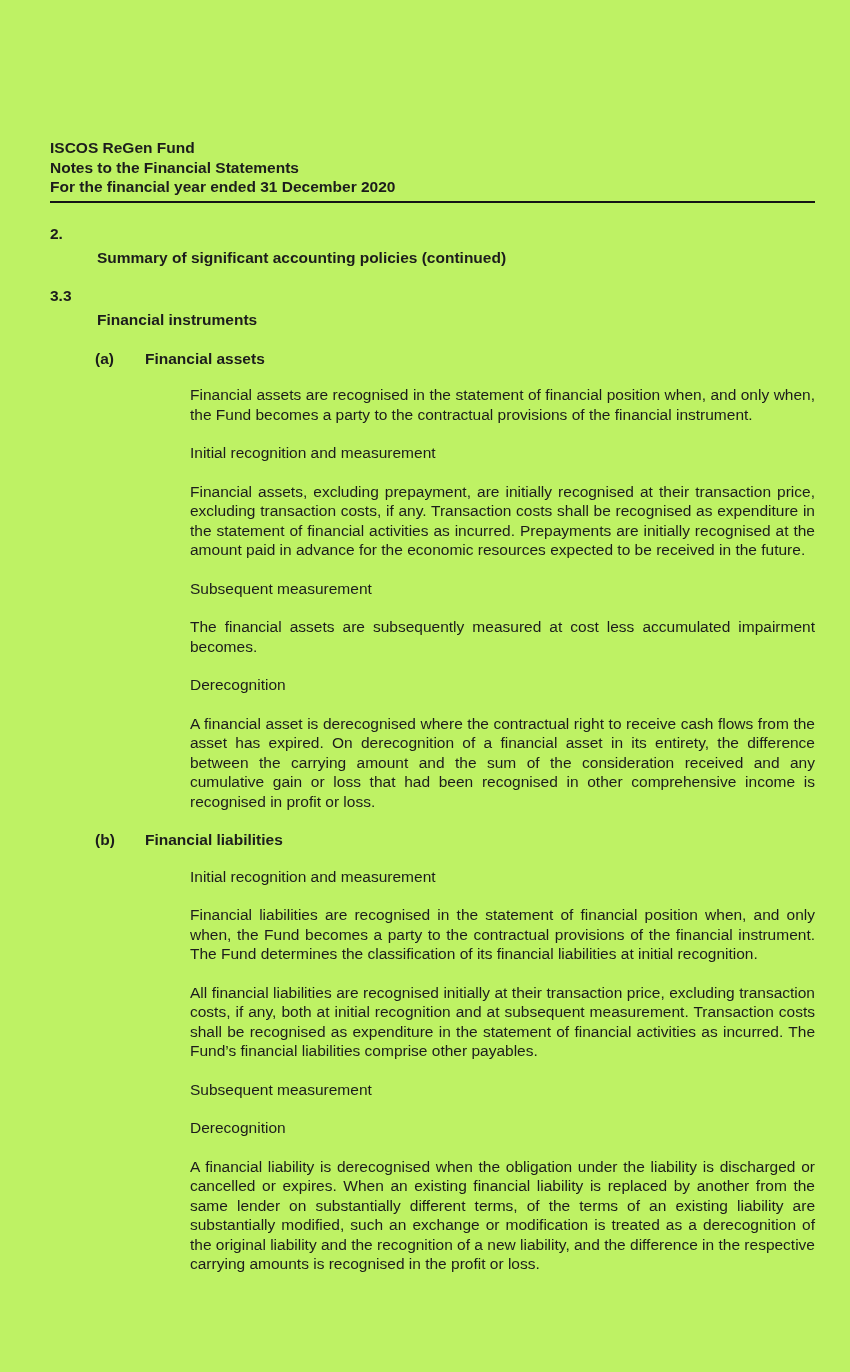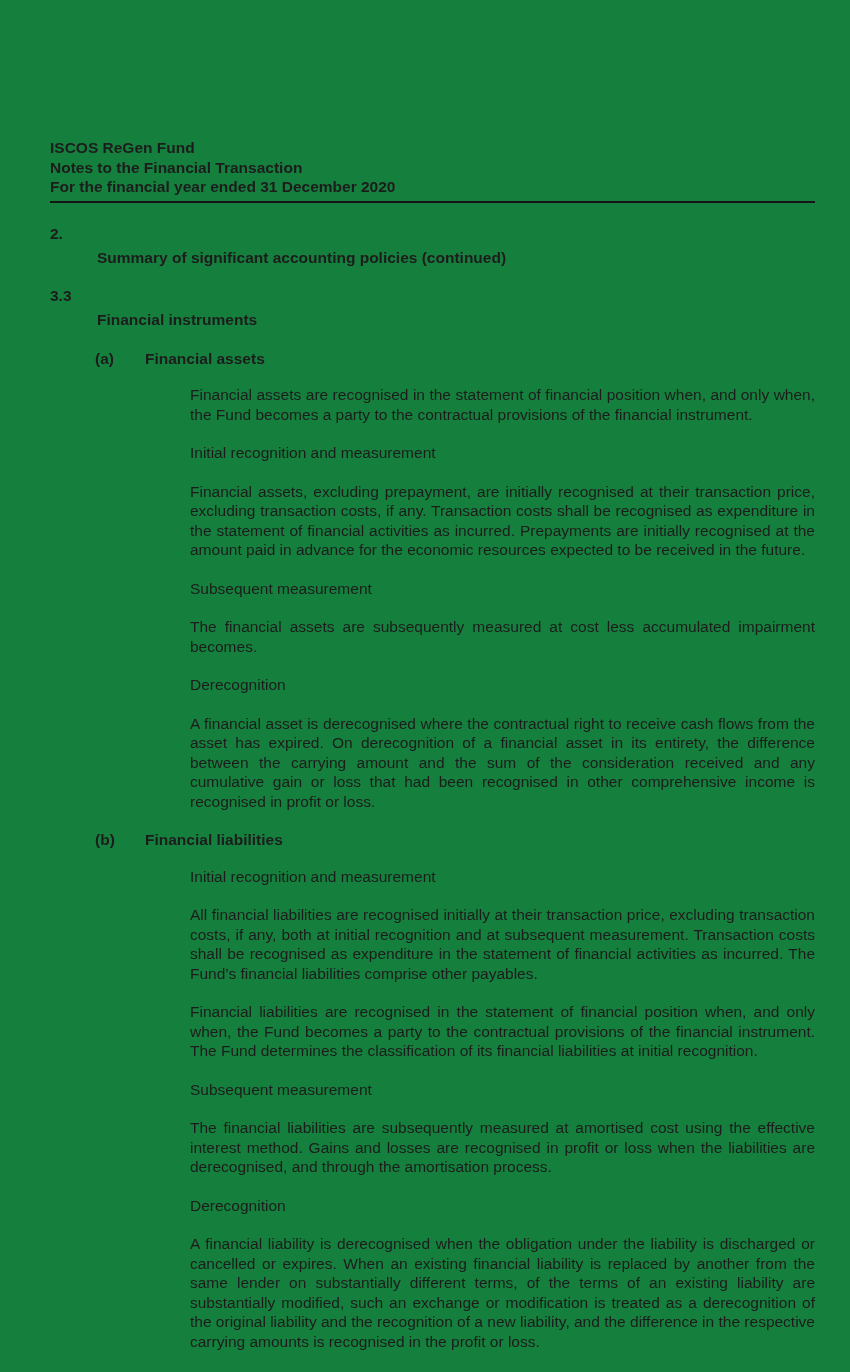--- a/index.html
+++ b/index.html
@@ -2,21 +2,21 @@
 <html><head>
 <meta charset="utf-8">
 <style>
   * { margin: 0; padding: 0; box-sizing: border-box; }
   html, body { background: #e9e9e9; }
   .page {
     position: relative;
     width: 850px;
     height: 1372px;
     margin: 0 auto;
-    background: #15803d;
+    background: #bef264;
     font-family: "Liberation Sans", "DejaVu Sans", sans-serif;
     font-size: 15.5px;
     line-height: 19.5px;
     color: #1c1c1c;
     padding: 138px 35px 0 50px;
     overflow: hidden;
   }
   .doc-header {
     font-weight: bold;
     border-bottom: 2px solid #151515;
@@ -47,21 +47,21 @@
     margin-bottom: 19px;
   }
 </style>
 </head>
 <body>
 
 <div class="page">
 
   <div class="doc-header">
     <div>ISCOS ReGen Fund</div>
-    <div>Notes to the Financial Transaction</div>
+    <div>Notes to the Financial Statements</div>
     <div>For the financial year ended 31 December 2020</div>
   </div>
 
   <div class="sec-row">
     <span class="sec-num">2.</span>
     <span class="sec-title">Summary of significant accounting policies (continued)</span>
   </div>
 
   <div class="sec-row">
     <span class="sec-num">3.3</span>
@@ -84,22 +84,21 @@
     </div>
   </div>
 
   <div class="part">
     <div class="part-head">
       <span class="part-label">(b)</span>
       <span class="part-title">Financial liabilities</span>
     </div>
     <div class="part-body">
       <p class="ital-head">Initial recognition and measurement</p>
+      <p class="para">Financial liabilities are recognised in the statement of financial position when, and only when, the Fund becomes a party to the contractual provisions of the financial instrument. The Fund determines the classification of its financial liabilities at initial recognition.</p>
       <p class="para">All financial liabilities are recognised initially at their transaction price, excluding transaction costs, if any, both at initial recognition and at subsequent measurement. Transaction costs shall be recognised as expenditure in the statement of financial activities as incurred. The Fund’s financial liabilities comprise other payables.</p>
-      <p class="para">Financial liabilities are recognised in the statement of financial position when, and only when, the Fund becomes a party to the contractual provisions of the financial instrument. The Fund determines the classification of its financial liabilities at initial recognition.</p>
       <p class="ital-head">Subsequent measurement</p>
-      <p class="para">The financial liabilities are subsequently measured at amortised cost using the effective interest method. Gains and losses are recognised in profit or loss when the liabilities are derecognised, and through the amortisation process.</p>
       <p class="ital-head">Derecognition</p>
       <p class="para">A financial liability is derecognised when the obligation under the liability is discharged or cancelled or expires. When an existing financial liability is replaced by another from the same lender on substantially different terms, of the terms of an existing liability are substantially modified, such an exchange or modification is treated as a derecognition of the original liability and the recognition of a new liability, and the difference in the respective carrying amounts is recognised in the profit or loss.</p>
     </div>
   </div>
 
 </div>
 
 </body></html>

